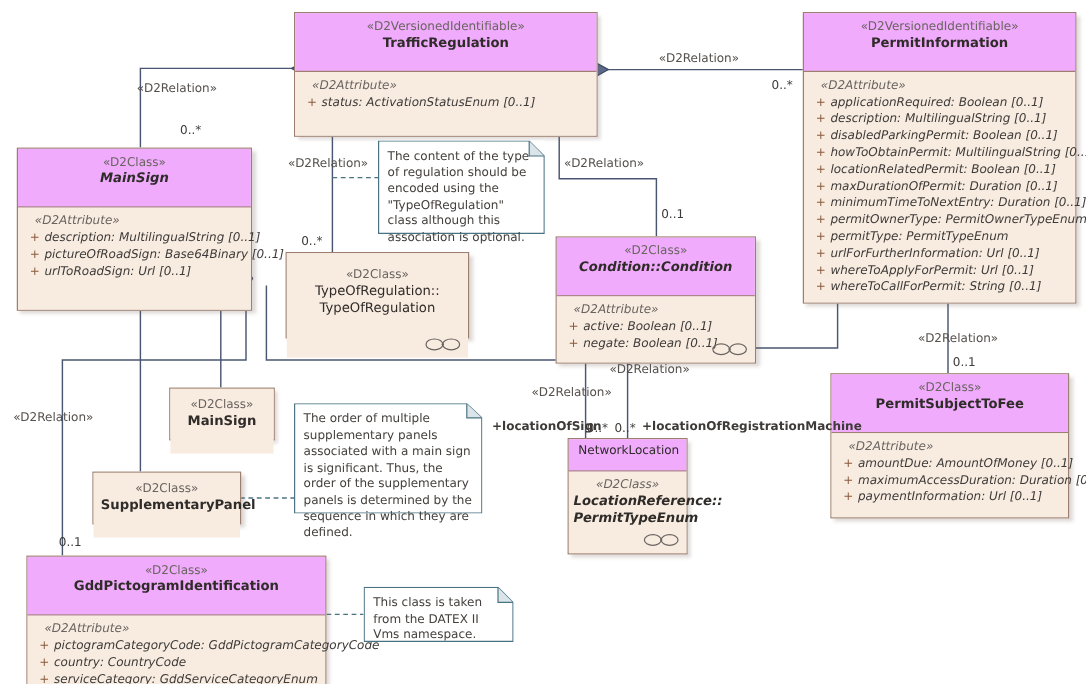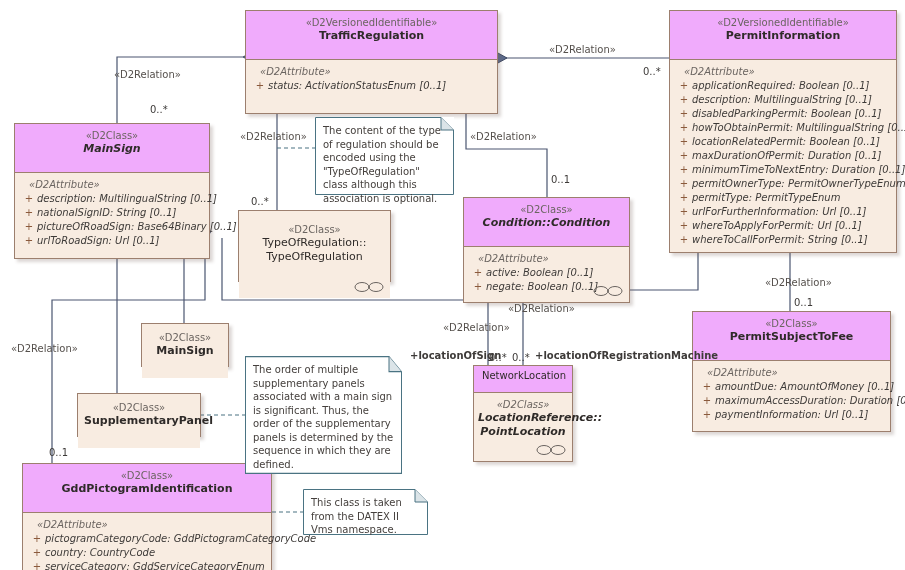--- a/index.html
+++ b/index.html
@@ -147,21 +147,20 @@
   </div>
 
   <div class="cls" style="left:14px;top:123px;width:196px;">
     <div class="hdr" style="height:38px;">
       <div class="stereo">«D2Class»</div>
       <div class="cname ital">MainSign</div>
     </div>
     <div class="body" style="height:75px;">
       <div class="attr-stereo">«D2Attribute»</div>
       <div class="attr"><span class="vis">+</span><span>description: MultilingualString [0..1]</span></div>
-      <div class="attr"><span class="vis">+</span><span>nationalSignID: String [0..1]</span></div>
       <div class="attr"><span class="vis">+</span><span>pictureOfRoadSign: Base64Binary [0..1]</span></div>
       <div class="attr"><span class="vis">+</span><span>urlToRoadSign: Url [0..1]</span></div>
     </div>
   </div>
 
   <div class="cls nobody" style="left:238px;top:210px;width:153px;height:72px;">
     <div class="hdr" style="height:100%;background:#f8ece1;padding-top:12px;position:relative;">
       <div class="stereo">«D2Class»</div>
       <div class="cname italonly">TypeOfRegulation::</div>
       <div class="cname italonly">TypeOfRegulation</div>
@@ -217,21 +216,21 @@
     </div>
   </div>
 
   <div class="cls" style="left:473px;top:365px;width:100px;">
     <div class="hdr" style="height:20px;padding:3px 6px;text-align:right;">
       <div class="cname italonly" style="font-size:10px;">NetworkLocation</div>
     </div>
     <div class="body" style="height:58px;text-align:center;padding-top:5px;position:relative;">
       <div class="stereo">«D2Class»</div>
       <div class="cname">LocationReference::</div>
-      <div class="cname">PointLocation</div>
+      <div class="cname">PermitTypeEnum</div>
       <svg class="lolli" width="30" height="12" viewBox="0 0 30 12" xmlns="http://www.w3.org/2000/svg">
         <ellipse cx="8" cy="6" rx="7" ry="4.5" fill="none" stroke="#6a6460" stroke-width="1"></ellipse>
         <ellipse cx="22" cy="6" rx="7" ry="4.5" fill="none" stroke="#6a6460" stroke-width="1"></ellipse>
         <line x1="14" y1="6" x2="16" y2="6" stroke="#6a6460" stroke-width="1"></line>
       </svg>
     </div>
   </div>
 
   <div class="cls" style="left:692px;top:311px;width:199px;">
     <div class="hdr" style="height:38px;">
@@ -247,21 +246,21 @@
   </div>
 
   <div class="note" style="left:315px;top:117px;width:139px;height:78px;">
     <svg class="nbg" viewBox="0 0 139 78" preserveAspectRatio="none" xmlns="http://www.w3.org/2000/svg">
       <path d="M0.5,0.5 L126,0.5 L138.5,13 L138.5,77.5 L0.5,77.5 Z" fill="#ffffff" stroke="#4a7382" stroke-width="1"></path>
       <path d="M126,0.5 L126,13 L138.5,13" fill="#dbe4e8" stroke="#4a7382" stroke-width="1"></path>
     </svg>
     <div class="ntxt">The content of the type of regulation should be encoded using the "TypeOfRegulation" class although this association is optional.</div>
   </div>
 
-  <div class="note" style="left:245px;top:356px;width:157px;height:118px;">
+  <div class="note" style="left:245px;top:336px;width:157px;height:92px;">
     <svg class="nbg" viewBox="0 0 157 98" preserveAspectRatio="none" xmlns="http://www.w3.org/2000/svg">
       <path d="M0.5,0.5 L144,0.5 L156.5,13 L156.5,97.5 L0.5,97.5 Z" fill="#ffffff" stroke="#4a7382" stroke-width="1"></path>
       <path d="M144,0.5 L144,13 L156.5,13" fill="#dbe4e8" stroke="#4a7382" stroke-width="1"></path>
     </svg>
     <div class="ntxt">The order of multiple supplementary panels associated with a main sign is significant. Thus, the order of the supplementary panels is determined by the sequence in which they are defined.</div>
   </div>
 
   <div class="note" style="left:303px;top:489px;width:125px;height:46px;">
     <svg class="nbg" viewBox="0 0 125 46" preserveAspectRatio="none" xmlns="http://www.w3.org/2000/svg">
       <path d="M0.5,0.5 L112,0.5 L124.5,13 L124.5,45.5 L0.5,45.5 Z" fill="#ffffff" stroke="#4a7382" stroke-width="1"></path>

